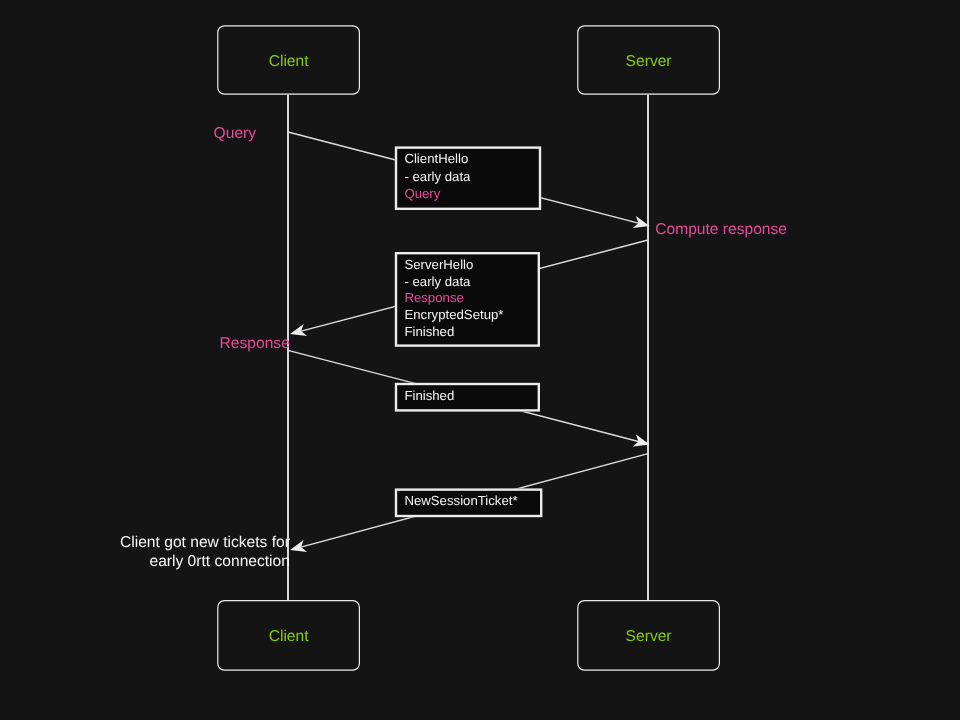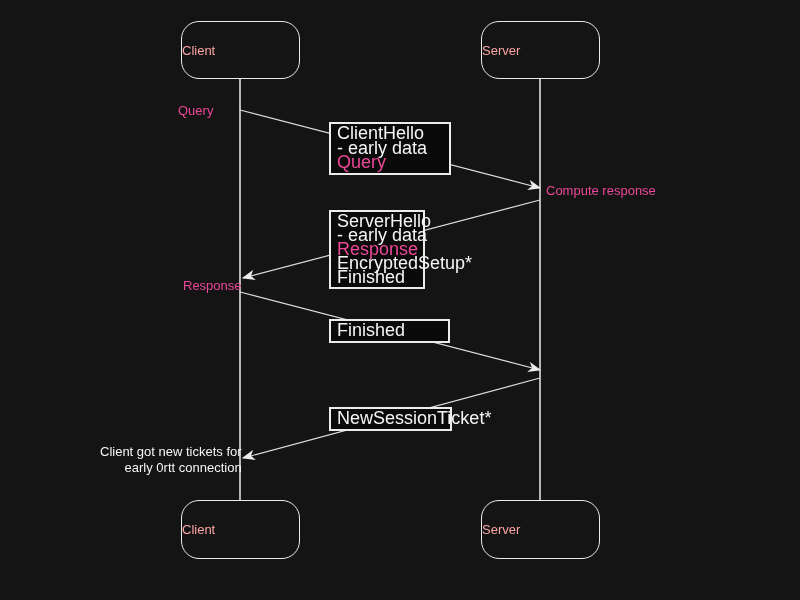--- a/index.html
+++ b/index.html
@@ -13,34 +13,34 @@
     overflow: hidden;
   }
   .wires { position: absolute; left: 0; top: 0; }
   .lifeline { stroke: #ececec; stroke-width: 1.5; }
   .msgline  { stroke: #dedede; stroke-width: 1.2; }
   .actor {
     position: absolute;
     width: 119px;
     height: 58px;
     border: 1.5px solid #ececec;
-    border-radius: 18px;
+    border-radius: 6px;
     background: #141414;
-    color: #fca5a5;
+    color: #84cc16;
     font-size: 13px;
     display: flex;
     align-items: center;
-    justify-content: flex-start;
+    justify-content: center;
   }
   .msgbox {
     position: absolute;
     border: 2px solid #ececec;
     background: #0a0a0a;
     color: #f5f5f5;
-    font-size: 18px;
+    font-size: 11px;
     line-height: 14.5px;
     padding: 2px 6px 3px 6px;
     white-space: nowrap;
   }
   .green { color: #ec4899; }
   .flowlabel {
     position: absolute;
     font-size: 13px;
     white-space: nowrap;
   }
@@ -86,21 +86,21 @@
   <div class="actor" style="left:481px; top:500px; height:59px;">
     <span>Server</span>
   </div>
 
   <div class="msgbox" style="left:329px; top:122px; width:122px;">
     <div>ClientHello</div>
     <div>- early data</div>
     <div class="green">Query</div>
   </div>
 
-  <div class="msgbox" style="left:329px; top:210px; width:96px; line-height:14px;">
+  <div class="msgbox" style="left:329px; top:210px; width:121px; line-height:14px;">
     <div>ServerHello</div>
     <div>- early data</div>
     <div class="green">Response</div>
     <div>EncryptedSetup*</div>
     <div>Finished</div>
   </div>
 
   <div class="msgbox" style="left:329px; top:319px; width:121px; line-height:15px;">
     <div>Finished</div>
   </div>

